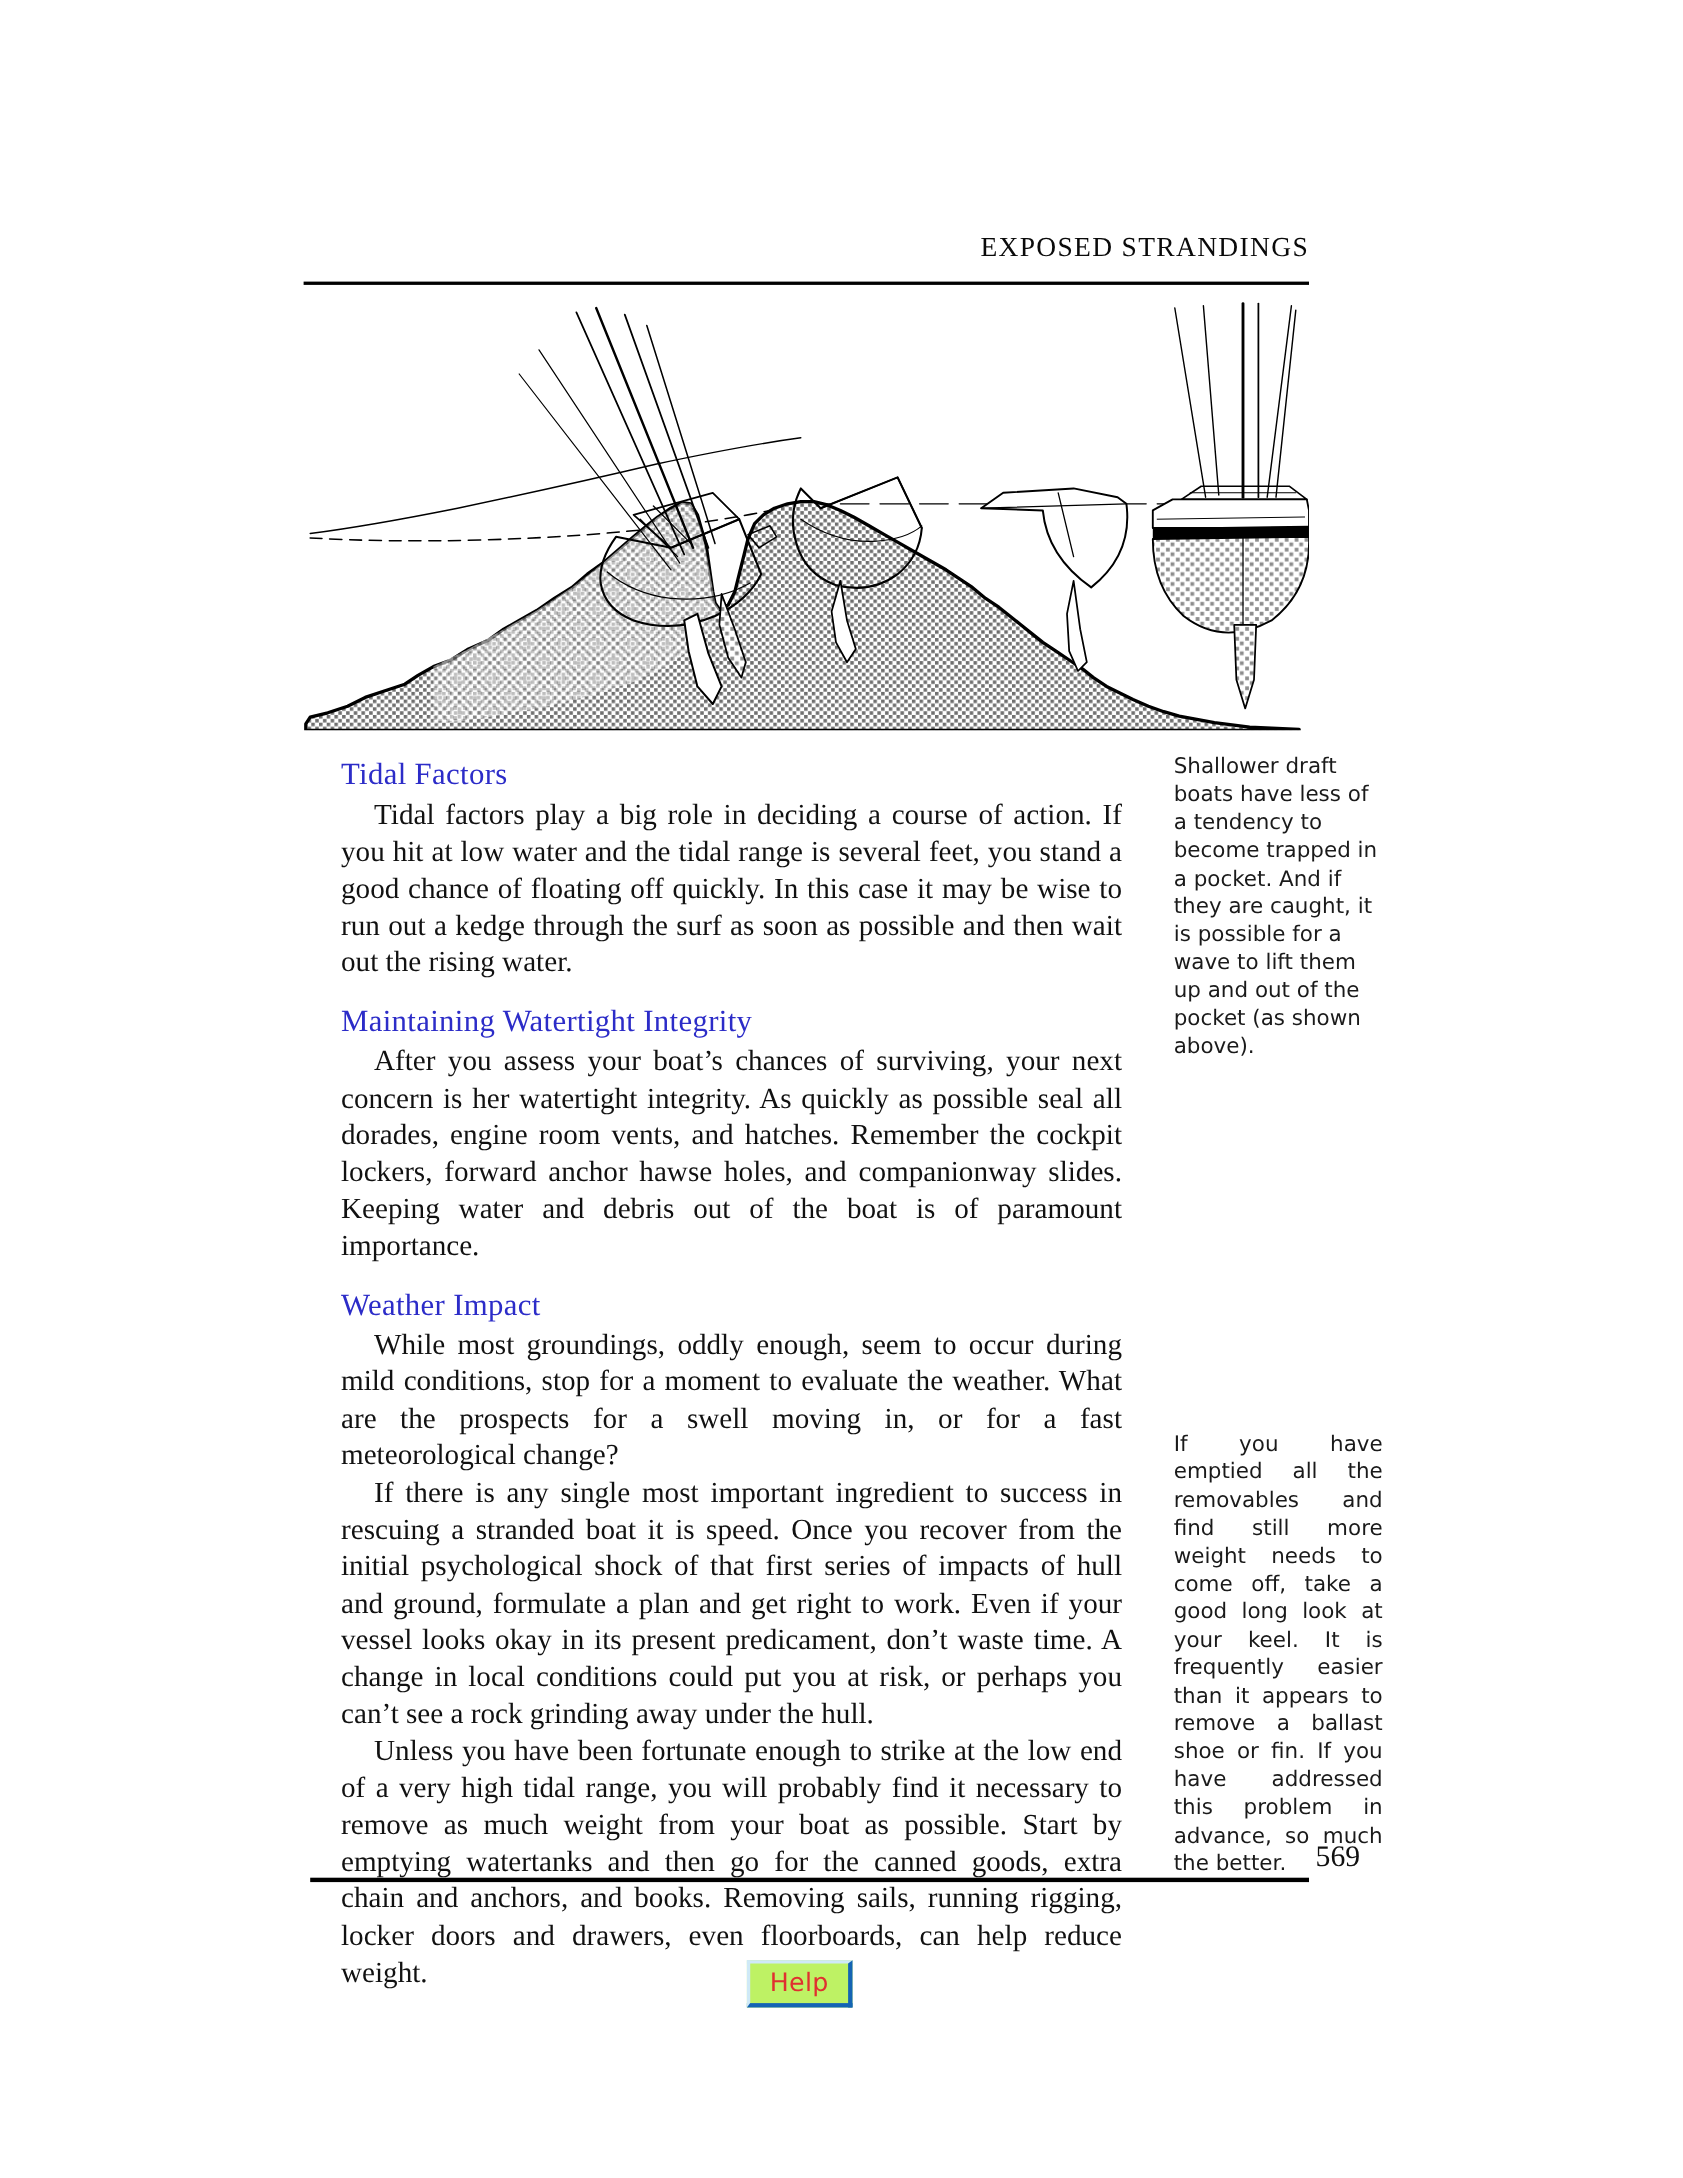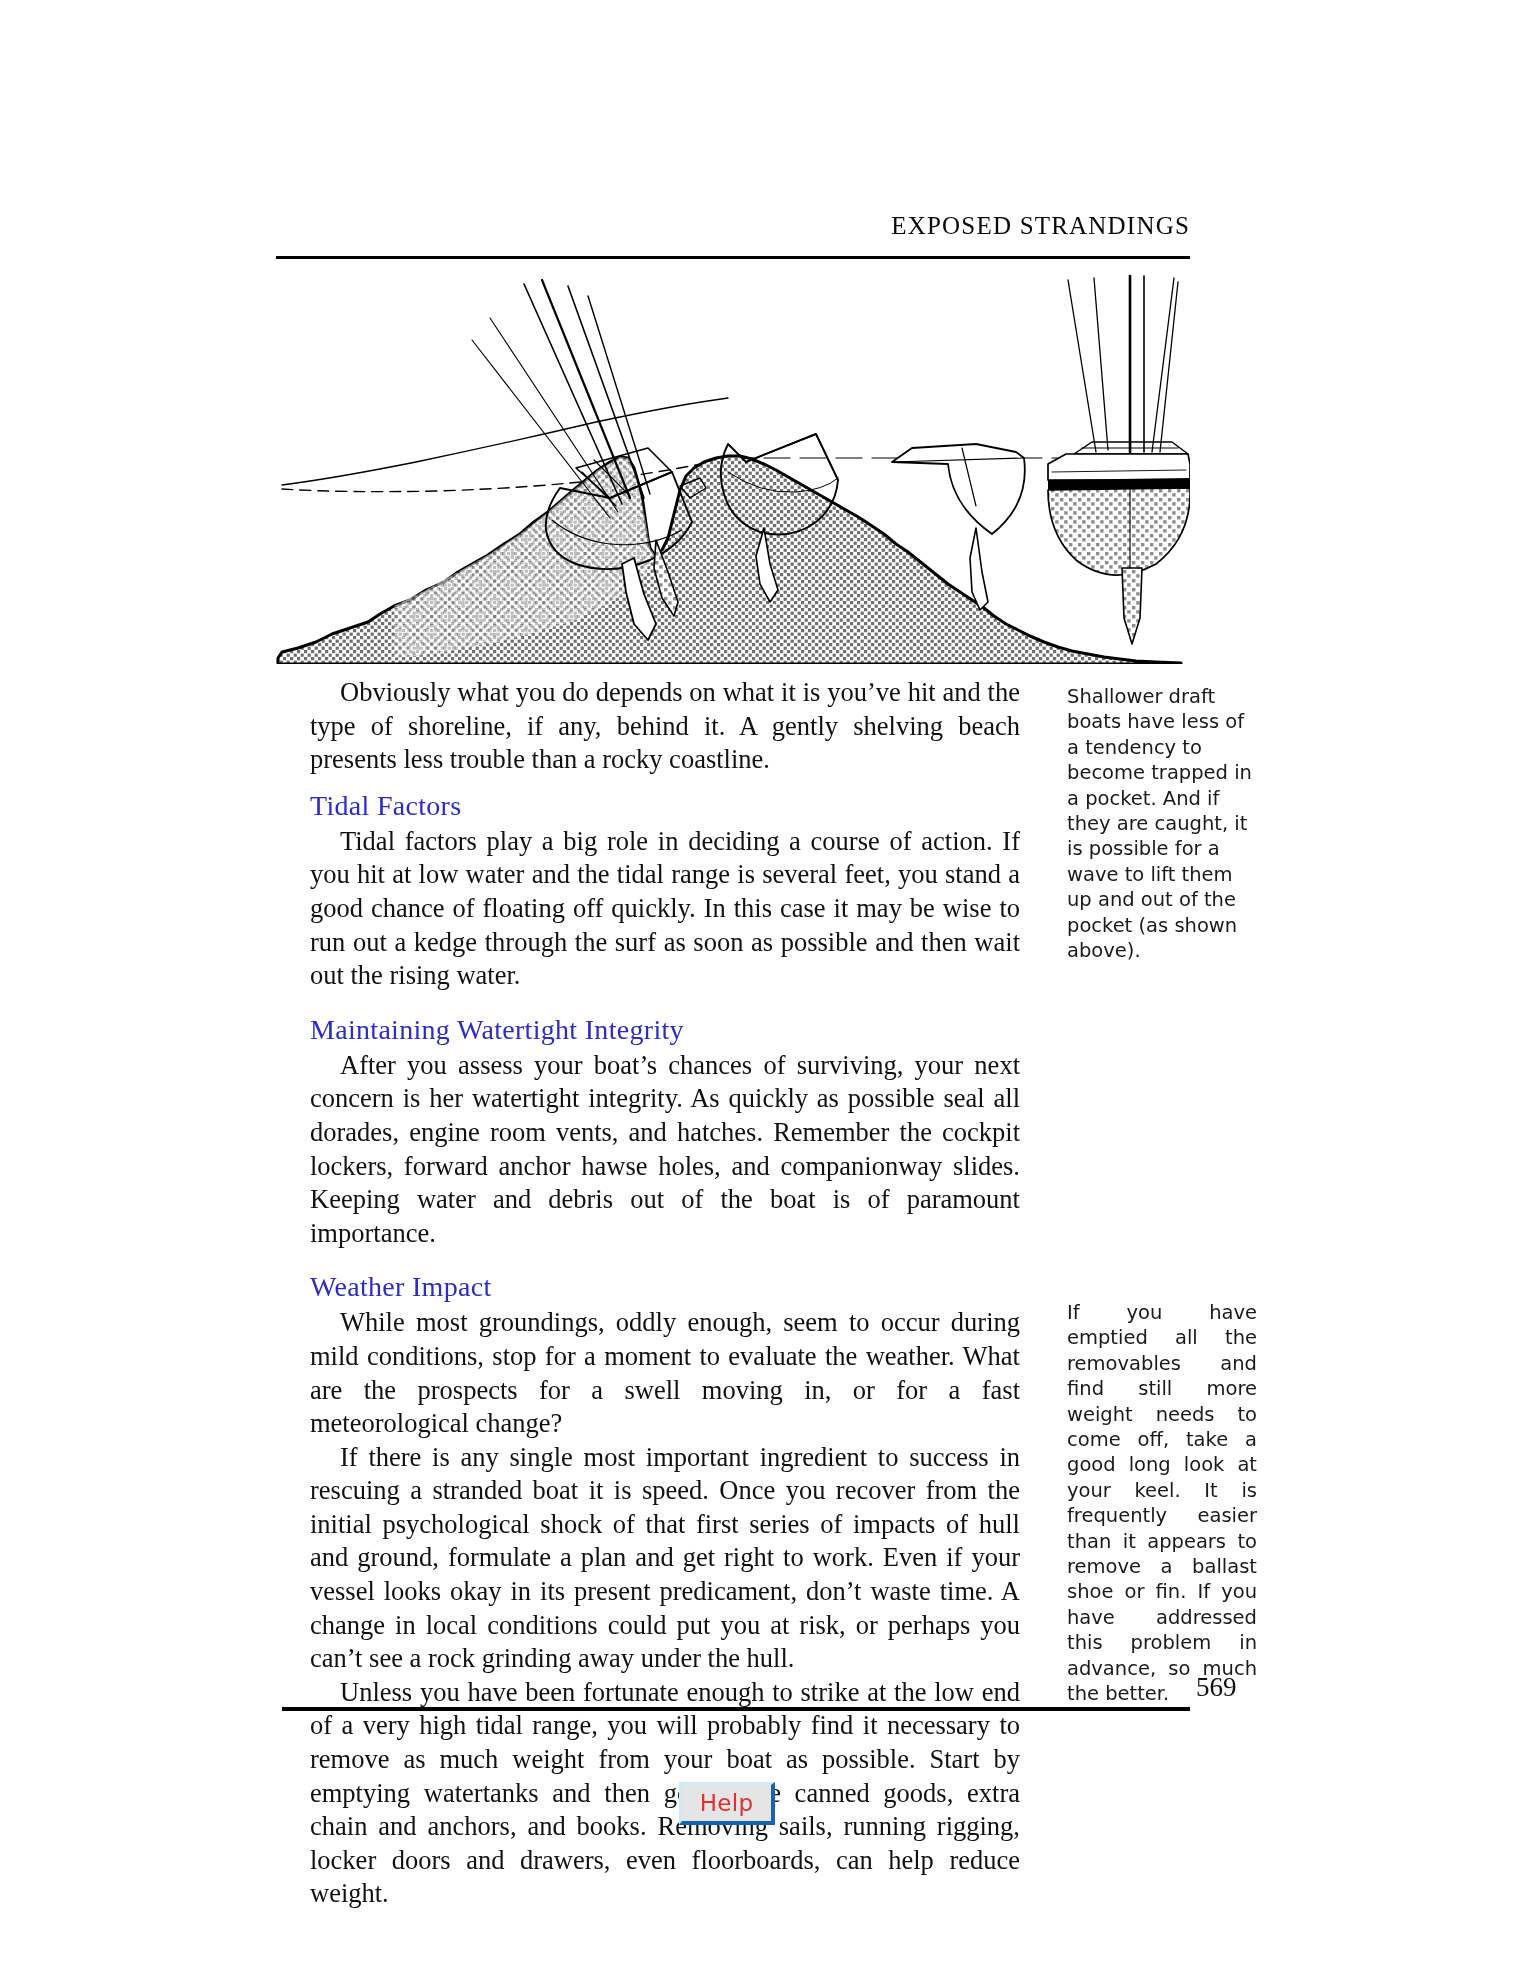--- a/index.html
+++ b/index.html
@@ -119,21 +119,21 @@
     color: #111111;
   }
 
   
   .help-button {
     position: absolute;
     left: 679px;
     top: 1782px;
     width: 96px;
     height: 43px;
-    background: #e5e5e5;
+    background: #bef264;
     border: 0;
     padding: 0;
     cursor: pointer;
     box-sizing: border-box;
     border-top: 3px solid #cfe9f7;
     border-left: 3px solid #cfe9f7;
     border-right: 4px solid #1464b4;
     border-bottom: 4px solid #1464b4;
     font-family: "DejaVu Sans", "Liberation Sans", sans-serif;
     font-size: 23px;
@@ -255,21 +255,20 @@
 
           <path d="M846 296 L848 346 L856 372 L864 346 L866 296 Z" fill="url(#stippleLight)" stroke-width="1.6"></path>
         </g>
 
       </g>
     </svg>
   </div>
 
   <div class="body-col">
 
-    <p>Obviously what you do depends on what it is you’ve hit and the type of shoreline, if any, behind it. A gently shelving beach presents less trouble than a rocky coastline.</p>
 
     <h2 class="first">Tidal Factors</h2>
     <p>Tidal factors play a big role in deciding a course of action. If you hit at low water and the tidal range is several feet, you stand a good chance of floating off quickly. In this case it may be wise to run out a kedge through the surf as soon as possible and then wait out the rising water.</p>
 
     <h2>Maintaining Watertight Integrity</h2>
     <p>After you assess your boat’s chances of surviving, your next concern is her watertight integrity. As quickly as possible seal all dorades, engine room vents, and hatches. Remember the cockpit lockers, forward anchor hawse holes, and companionway slides. Keeping water and debris out of the boat is of paramount importance.</p>
 
     <h2>Weather Impact</h2>
     <p>While most groundings, oddly enough, seem to occur during mild conditions, stop for a moment to evaluate the weather. What are the prospects for a swell moving in, or for a fast meteorological change?</p>
     <p>If there is any single most important ingredient to success in rescuing a stranded boat it is speed. Once you recover from the initial psychological shock of that first series of impacts of hull and ground, formulate a plan and get right to work. Even if your vessel looks okay in its present predicament, don’t waste time. A change in local conditions could put you at risk, or perhaps you can’t see a rock grinding away under the hull.</p>

